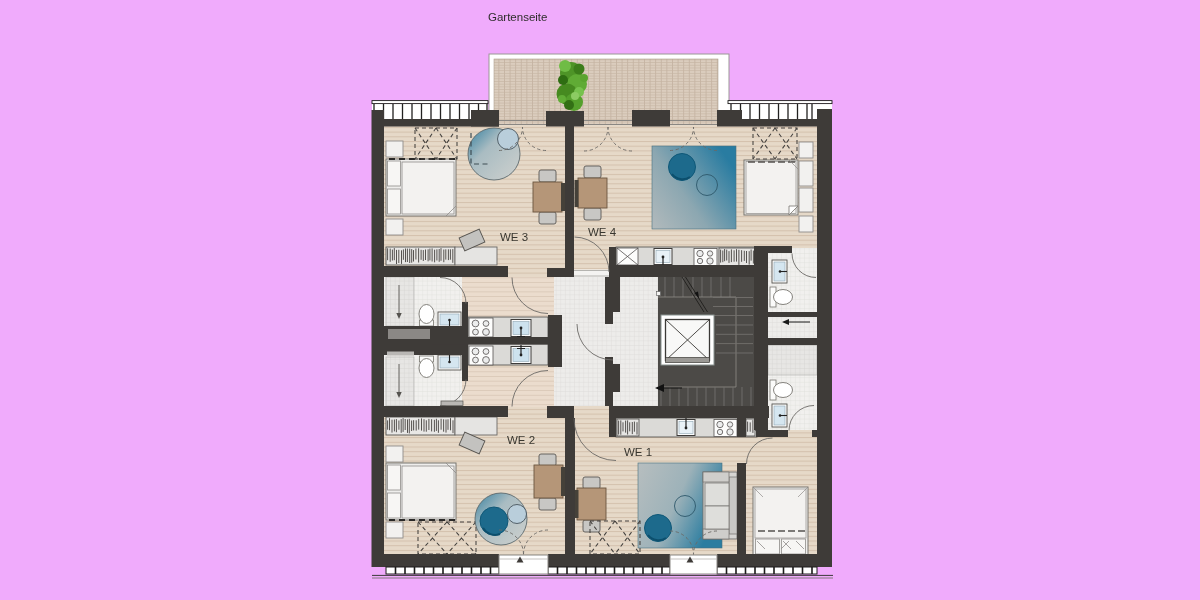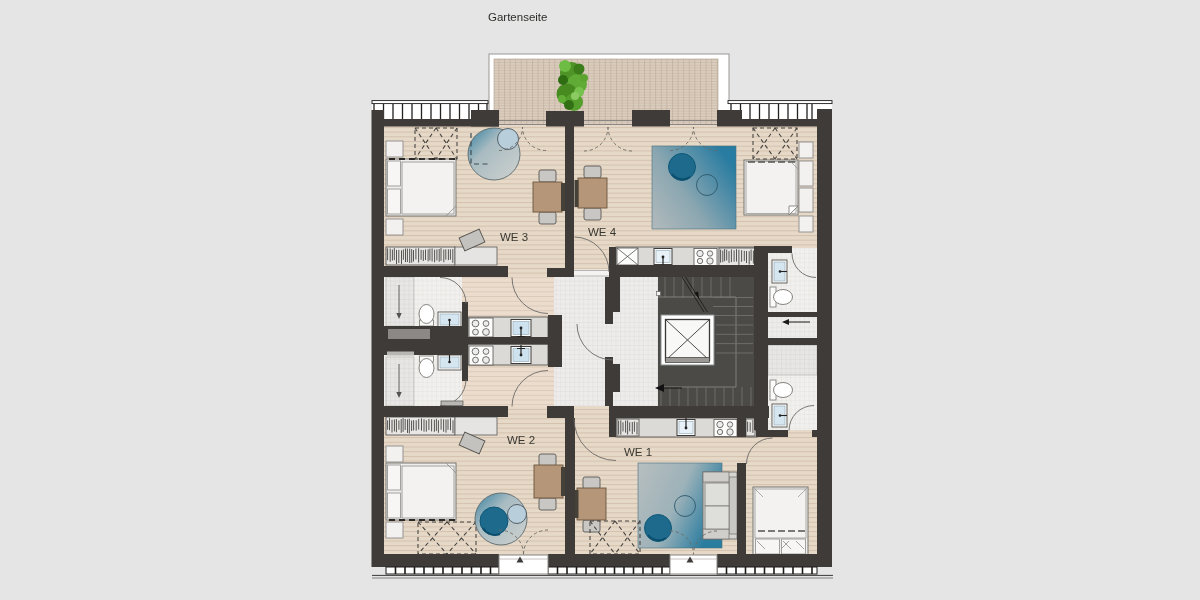--- a/index.html
+++ b/index.html
@@ -1,16 +1,16 @@
 <!DOCTYPE html>
 <html><head>
 <meta charset="utf-8">
 <style>
   html,body{margin:0;padding:0;background:#ffffff;}
-  .page{position:relative;width:1200px;height:600px;background:#e5e5e5;overflow:hidden;
+  .page{position:relative;width:1200px;height:600px;background:#f0abfc;overflow:hidden;
         font-family:"Liberation Sans", sans-serif;}
   svg{position:absolute;left:0;top:0;}
 </style>
 </head>
 <body>
 <div class="page">
 <svg width="1200" height="600" viewBox="0 0 1200 600">
 <defs>
   <pattern id="wood" width="8" height="4.7" patternUnits="userSpaceOnUse">
     <rect width="8" height="4.7" fill="#e6d9c8"></rect>

